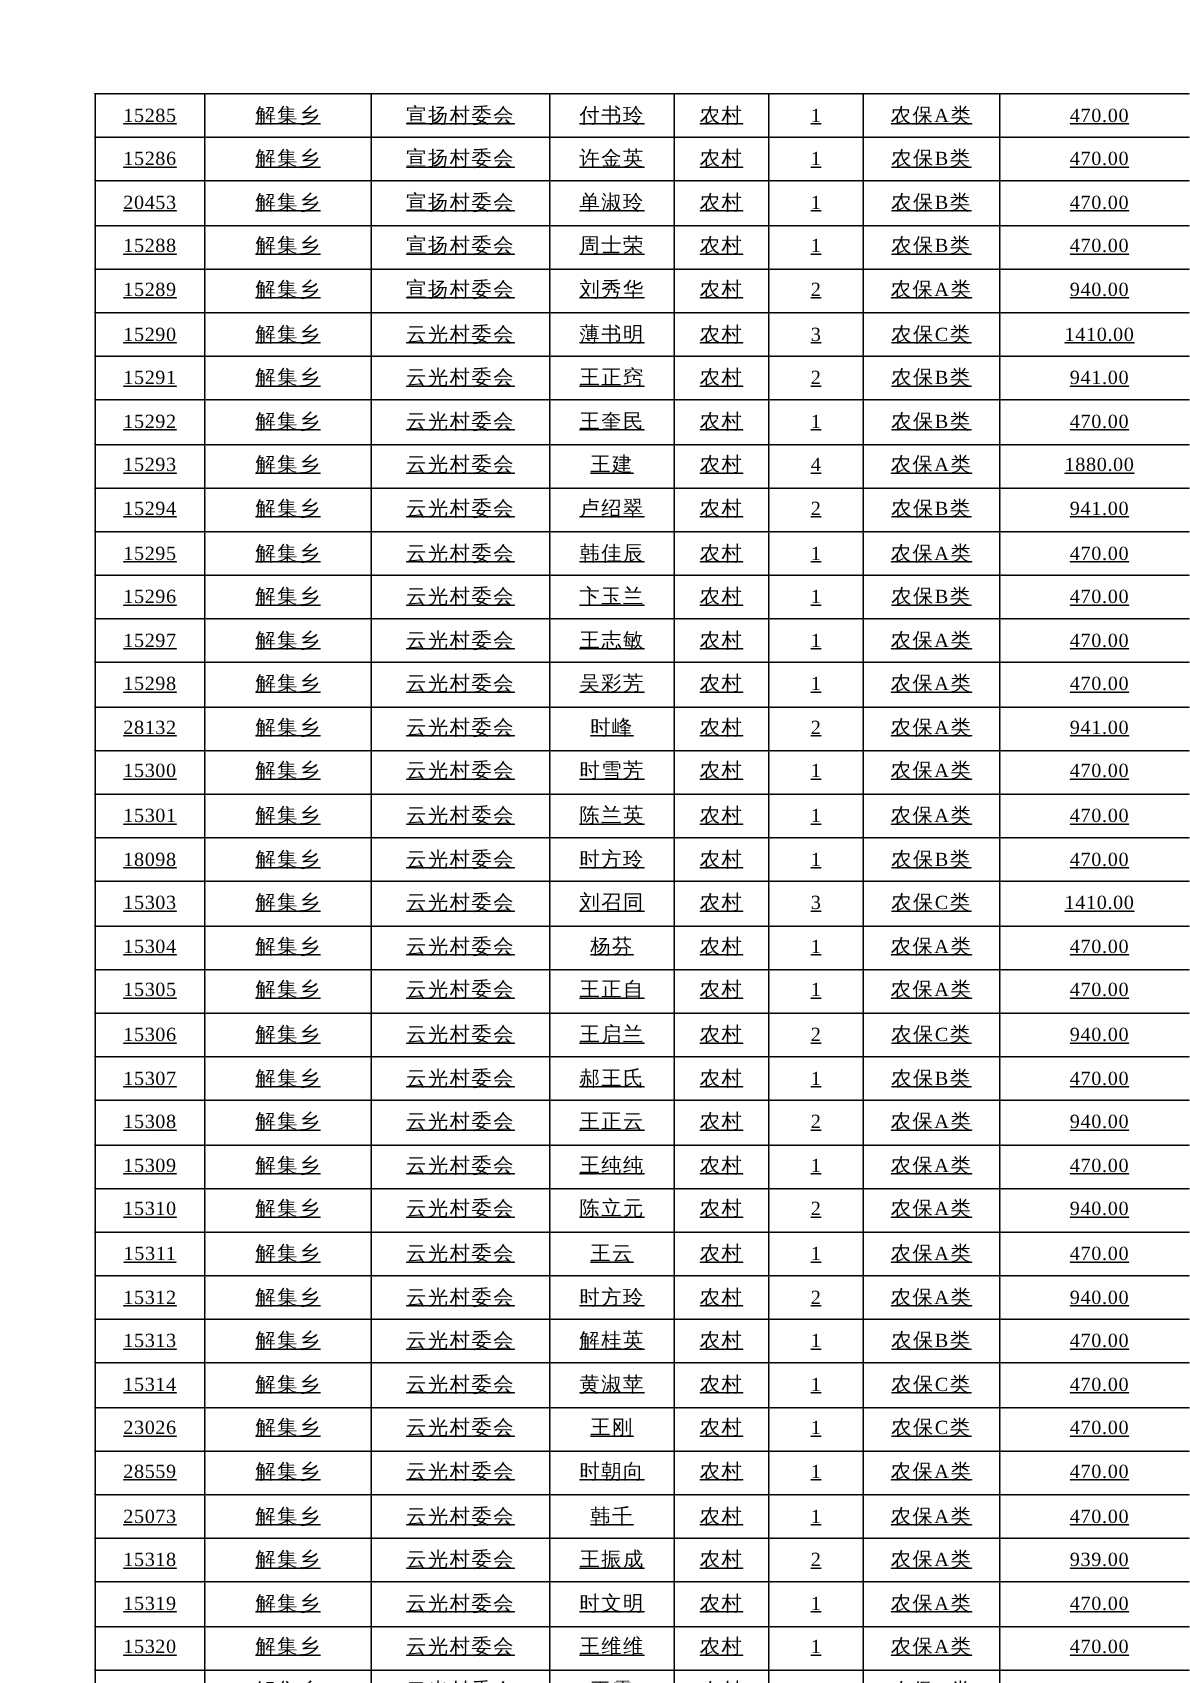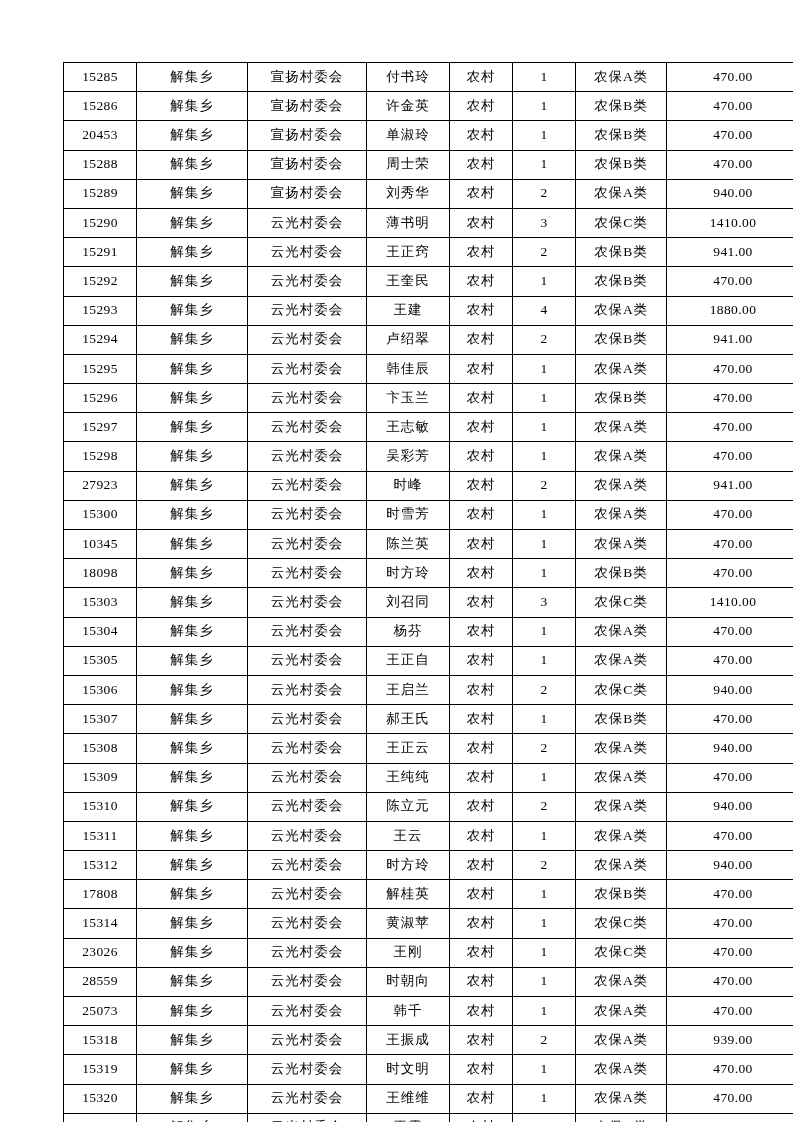--- a/index.html
+++ b/index.html
@@ -12,20 +12,21 @@
     height: 1122px;
     font-family: "Liberation Serif", "DejaVu Serif", serif;
     color: #000000;
   }
   .page {
     position: relative;
     width: 793px;
     height: 840px;
     box-sizing: border-box;
     padding: 62px 63px 0 63px;
+    text-decoration: underline;
   }
   table.record-table {
     border-collapse: collapse;
     width: 668px;
     table-layout: fixed;
   }
   table.record-table td {
     border: 1px solid #000000;
     height: 28.2px;
     text-align: center;
@@ -194,41 +195,41 @@
           <td class="c-id">15298</td>
           <td class="c-town">解集乡</td>
           <td class="c-village">云光村委会</td>
           <td class="c-name">吴彩芳</td>
           <td class="c-type">农村</td>
           <td class="c-count">1</td>
           <td class="c-cat">农保A类</td>
           <td class="c-amount">470.00</td>
         </tr>
         <tr>
-          <td class="c-id">27923</td>
+          <td class="c-id">28132</td>
           <td class="c-town">解集乡</td>
           <td class="c-village">云光村委会</td>
           <td class="c-name">时峰</td>
           <td class="c-type">农村</td>
           <td class="c-count">2</td>
           <td class="c-cat">农保A类</td>
           <td class="c-amount">941.00</td>
         </tr>
         <tr>
           <td class="c-id">15300</td>
           <td class="c-town">解集乡</td>
           <td class="c-village">云光村委会</td>
           <td class="c-name">时雪芳</td>
           <td class="c-type">农村</td>
           <td class="c-count">1</td>
           <td class="c-cat">农保A类</td>
           <td class="c-amount">470.00</td>
         </tr>
         <tr>
-          <td class="c-id">10345</td>
+          <td class="c-id">15301</td>
           <td class="c-town">解集乡</td>
           <td class="c-village">云光村委会</td>
           <td class="c-name">陈兰英</td>
           <td class="c-type">农村</td>
           <td class="c-count">1</td>
           <td class="c-cat">农保A类</td>
           <td class="c-amount">470.00</td>
         </tr>
         <tr>
           <td class="c-id">18098</td>
@@ -334,21 +335,21 @@
           <td class="c-id">15312</td>
           <td class="c-town">解集乡</td>
           <td class="c-village">云光村委会</td>
           <td class="c-name">时方玲</td>
           <td class="c-type">农村</td>
           <td class="c-count">2</td>
           <td class="c-cat">农保A类</td>
           <td class="c-amount">940.00</td>
         </tr>
         <tr>
-          <td class="c-id">17808</td>
+          <td class="c-id">15313</td>
           <td class="c-town">解集乡</td>
           <td class="c-village">云光村委会</td>
           <td class="c-name">解桂英</td>
           <td class="c-type">农村</td>
           <td class="c-count">1</td>
           <td class="c-cat">农保B类</td>
           <td class="c-amount">470.00</td>
         </tr>
         <tr>
           <td class="c-id">15314</td>

